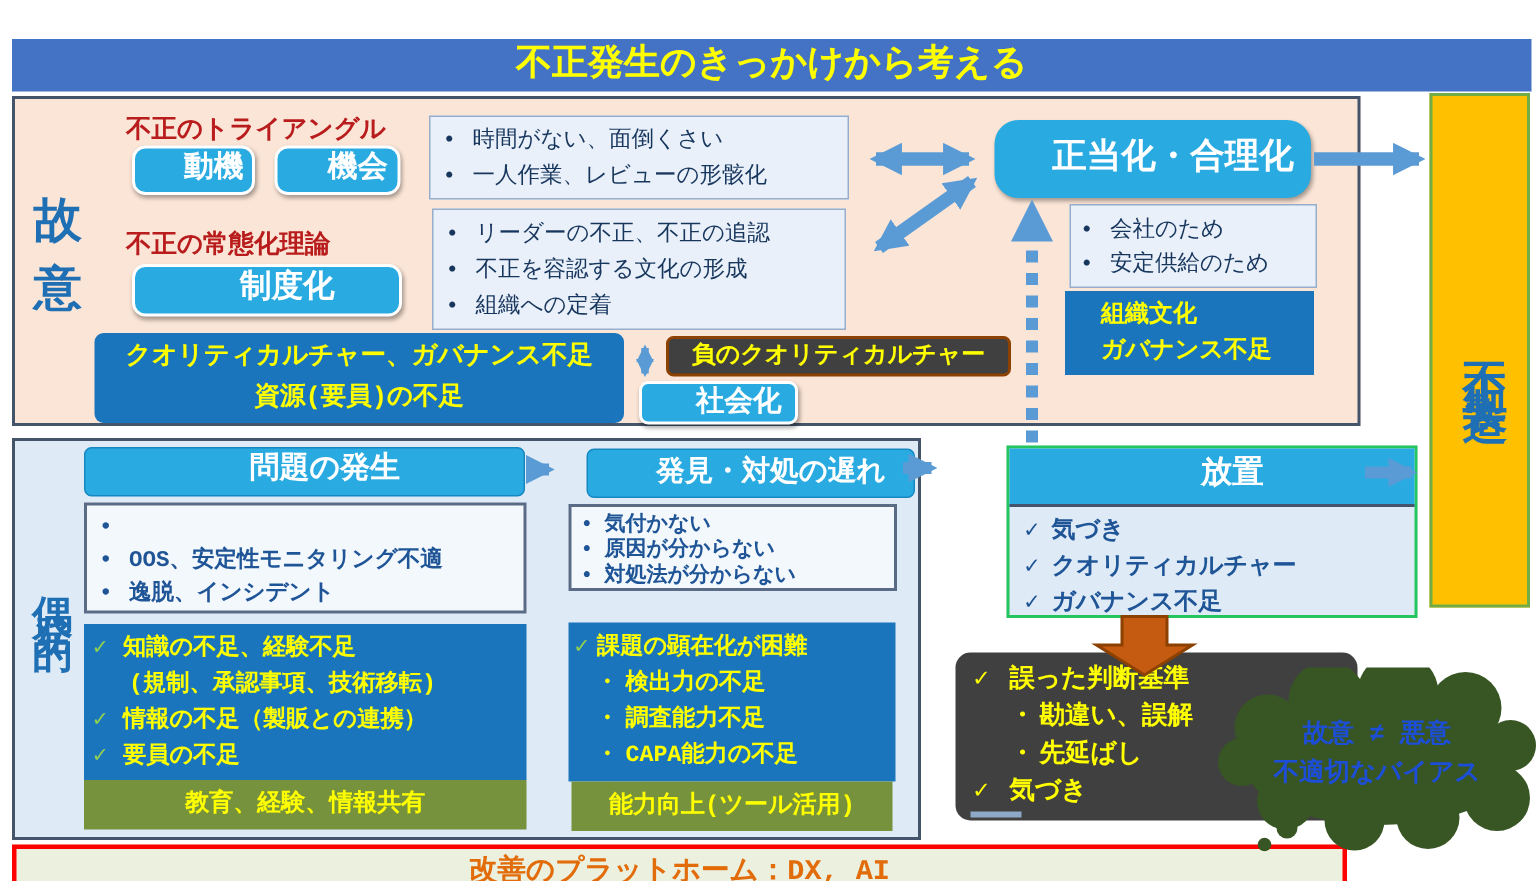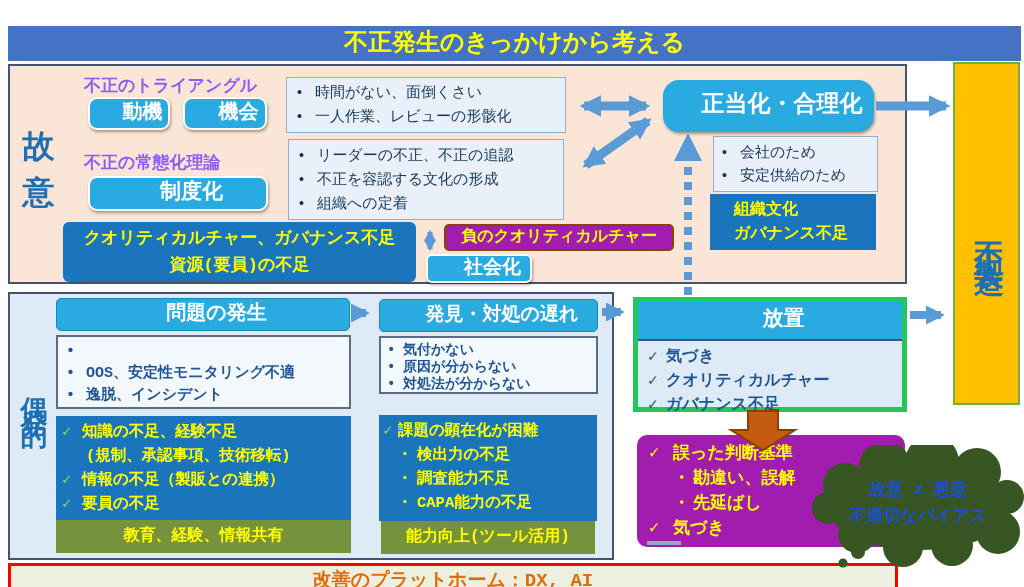--- a/index.html
+++ b/index.html
@@ -5,29 +5,29 @@
   html,body{margin:0;padding:0;background:#fff;}
   #canvas{position:relative;width:1024px;height:587px;background:#fff;overflow:hidden;
           font-family:Liberation Mono, monospace;margin-top:20px;}
   .abs{position:absolute;box-sizing:border-box;}
   .vtext{writing-mode:vertical-rl;text-orientation:upright;}
   .titlebar{background:#4472C4;color:#FFFF00;font-weight:bold;font-size:24px;text-align:center;line-height:35px;}
   .section{border:2px solid #44546A;}
   .sect-int{background:#FBE5D6;}
   .sect-acc{background:#DEEBF7;}
   .sidelabel{color:#1F6FB5;font-weight:bold;}
-  .bluetitle{color:#8b5cf6;font-weight:bold;font-size:17px;white-space:nowrap;}
+  .bluetitle{color:#b91c1c;font-weight:bold;font-size:17px;white-space:nowrap;}
   .cyan{background:#29ABE2;color:#fff;font-weight:bold;text-align:center;padding-left:27px;}
   .cyanbtn{border:2px solid #fff;border-radius:9px;box-shadow:1px 2px 3px rgba(0,0,0,.35);}
   .hdr{border-radius:5px;border:1px solid #1787C0;}
   .lightbox{background:#E9F0F9;border:1px solid #96AECB;color:#17365D;font-size:15px;}
   .issuesbox{background:#F3F8FD;border:2px solid #5A6B85;color:#1F5597;font-weight:bold;}
   .bluebox{background:#1B75BC;color:#FFFF00;font-weight:bold;}
   .remedy{background:#76923C;color:#FFFF00;font-weight:bold;text-align:center;}
-  .orangebox{background:#a21caf;color:#FFFF00;font-weight:bold;}
+  .orangebox{background:#404040;color:#FFFF00;font-weight:bold;}
   .goldbar{background:#FFC000;border:2px solid #70AD47;display:flex;align-items:center;justify-content:center;}
   .footerbox{background:#EBF1DE;border:3px solid #FF0000;color:#E26B0A;font-weight:bold;font-size:19px;text-align:center;line-height:31px;}
   .li{display:flex;}
   .li .m{flex:none;width:20px;text-align:left;}
   .ind{padding-left:24px;}
   .chk{color:#92D050;}
   .nowrap{white-space:nowrap;}
   svg{display:block;}
   #arrows{pointer-events:none;z-index:10;}
   .cloudtext{color:#1d4ed8;font-weight:bold;font-size:17px;text-align:center;line-height:26px;z-index:6;white-space:nowrap;}
@@ -142,21 +142,21 @@
         <span class="nowrap">情報の不足（製販との連携）</span>
       </div>
     <div class="li">
         <span class="m chk">✓</span>
         <span class="nowrap">要員の不足</span>
       </div>
   </div>
 
   <div class="abs remedy nowrap" style="left:56px;top:500px;width:295px;height:33px;font-size:16px;line-height:33px;">教育、経験、情報共有</div>
 
-  <div class="abs cyan hdr nowrap" style="left:379px;top:279px;width:219px;height:33px;font-size:19px;line-height:30px;">発見・対処の遅れ</div>
+  <div class="abs cyan hdr nowrap" style="left:391px;top:279px;width:219px;height:33px;font-size:19px;line-height:30px;">発見・対処の遅れ</div>
 
   <div class="abs issuesbox" style="left:379px;top:316px;width:219px;height:58px;padding:4px 6px;font-size:14px;line-height:17px;">
     <div class="li">
         <span class="m" style="width:16px">•</span>
         <span class="nowrap">気付かない</span>
       </div>
     <div class="li">
         <span class="m" style="width:16px">•</span>
         <span class="nowrap">原因が分からない</span>
       </div>
@@ -180,21 +180,21 @@
         <span class="nowrap">調査能力不足</span>
       </div>
     <div class="li" style="padding-left:14px">
         <span class="m">・</span>
         <span class="nowrap">CAPA能力の不足</span>
       </div>
   </div>
 
   <div class="abs remedy nowrap" style="left:381px;top:501px;width:214px;height:33px;font-size:16px;line-height:33px;">能力向上(ツール活用)</div>
 
-  <div class="abs" style="left:633px;top:277px;width:274px;height:115px;border:5px solid #22c55e;background:#DEEBF7;">
+  <div class="abs" style="left:671px;top:277px;width:274px;height:115px;border:2px solid #22c55e;background:#DEEBF7;">
     <div class="cyan nowrap" style="height:37px;font-size:21px;line-height:36px;border-bottom:2px solid #44546A;">放置</div>
     <div style="padding:4px 10px;color:#1F5597;font-weight:bold;font-size:16px;line-height:24px;">
       <div class="li">
           <span class="m" style="width:18px">✓</span>
           <span class="nowrap">気づき</span>
         </div>
       <div class="li">
           <span class="m" style="width:18px">✓</span>
           <span class="nowrap">クオリティカルチャー</span>
         </div>

